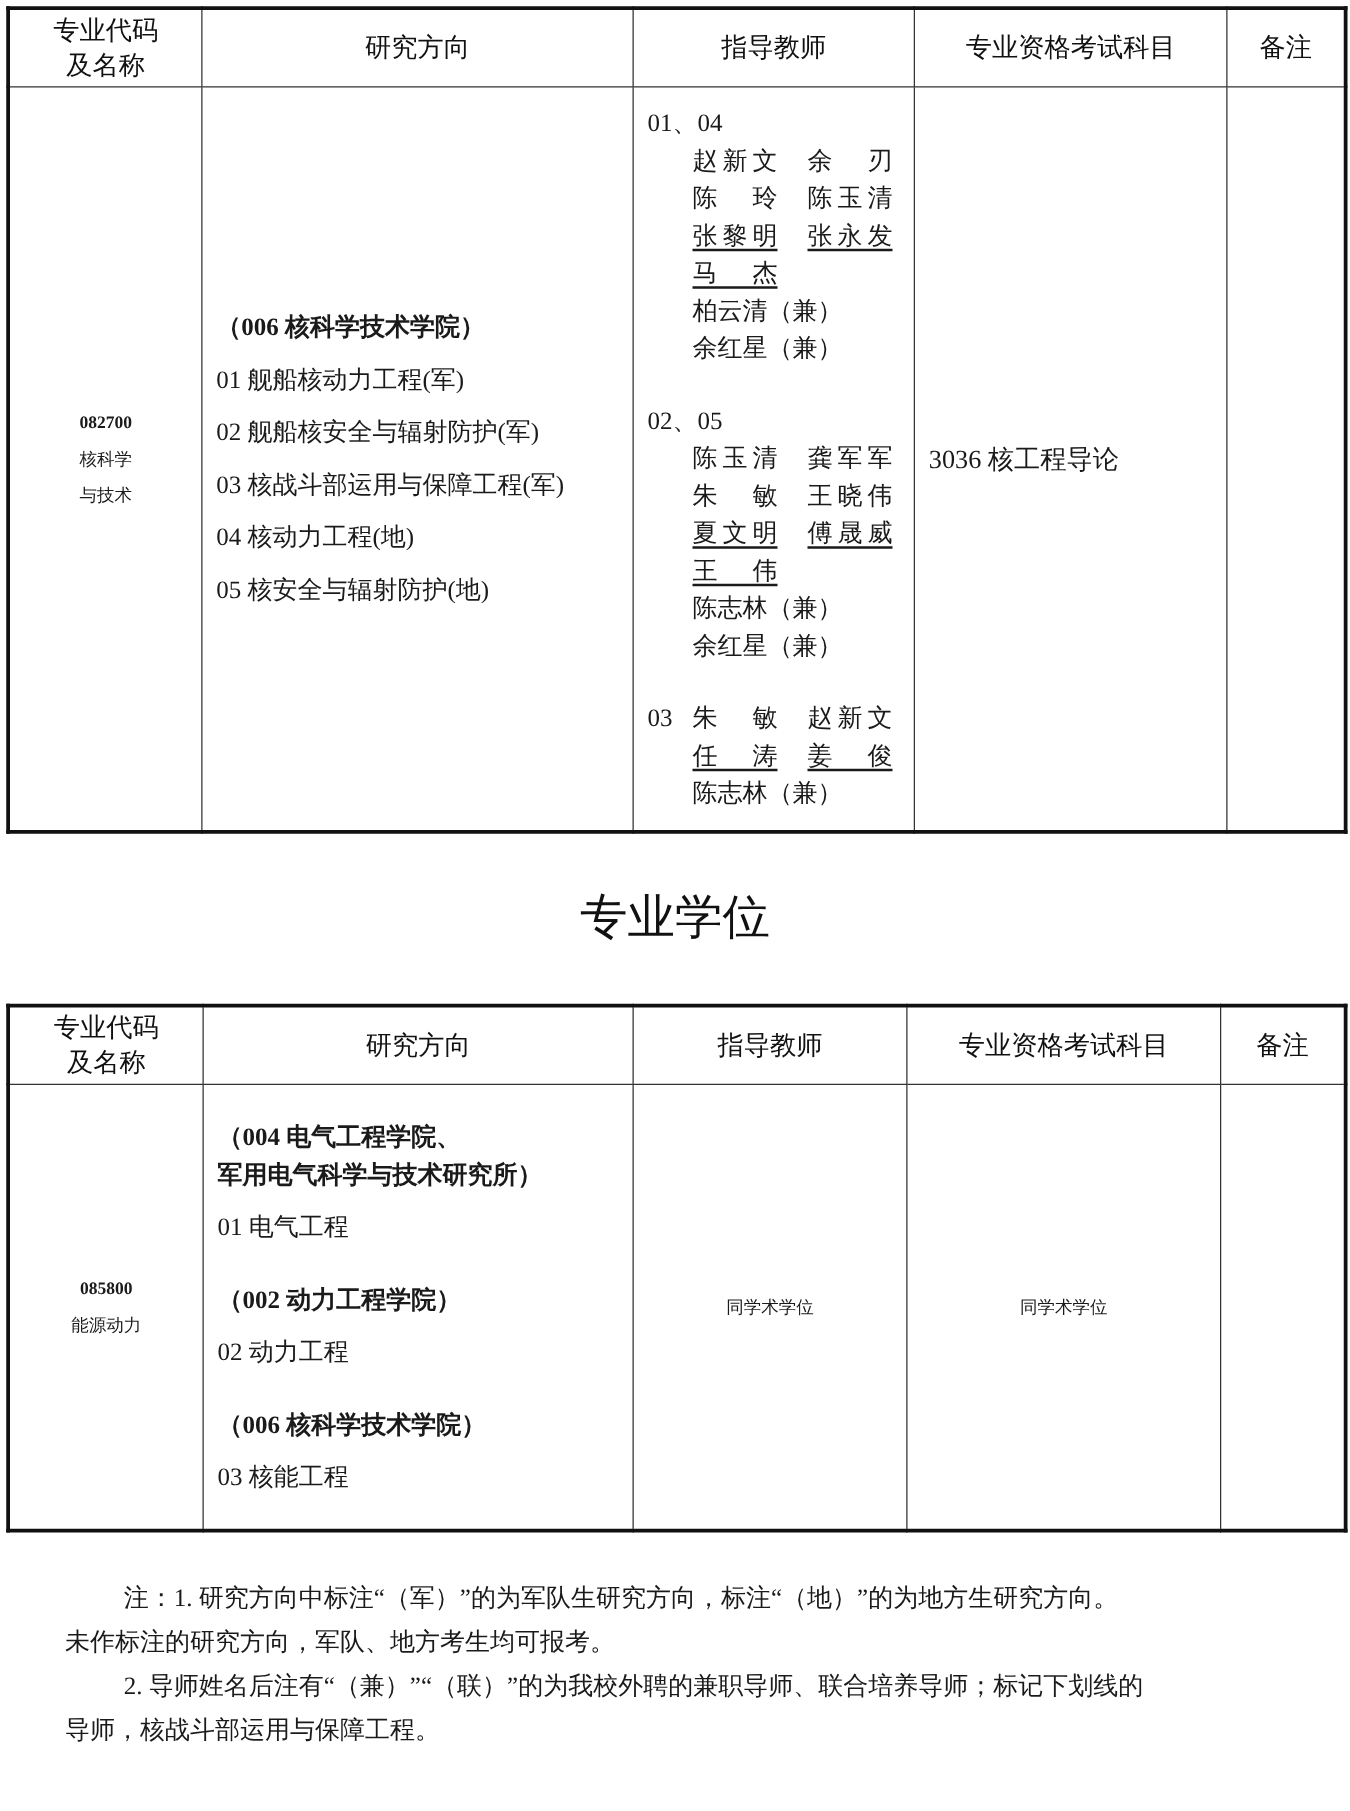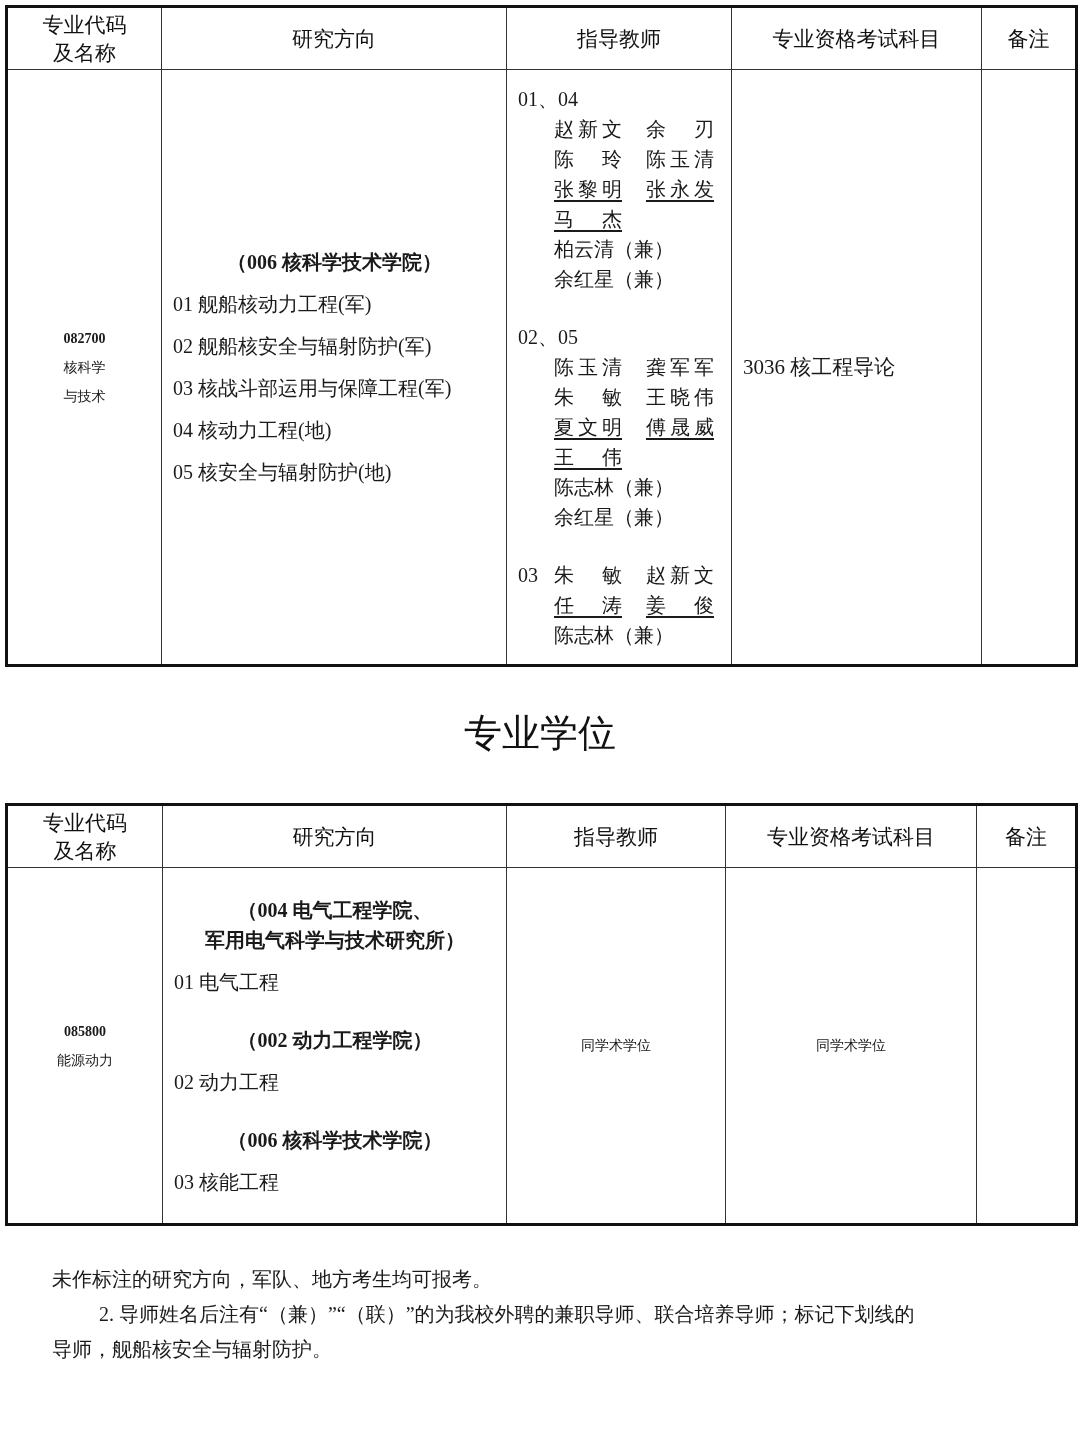--- a/index.html
+++ b/index.html
@@ -7,21 +7,21 @@
          font-family: "Liberation Serif", "DejaVu Serif", serif; color: #1a1a1a; }
   table { border-collapse: collapse; position: absolute; left: 5px; table-layout: fixed; border-radius: 28px; }
   table.t { border: 3px solid #111; }
   td, th { border: 1px solid #333; padding: 0; vertical-align: middle; }
   th { font-family: "Liberation Sans", "DejaVu Sans", sans-serif; font-weight: normal;
        font-size: 21px; line-height: 28px; text-align: center; color: #111; }
   .code-cell { text-align: center; font-size: 14px; line-height: 29px; }
   .code-num { font-weight: bold; display: block; }
   .code-name { font-family: "Liberation Sans", "DejaVu Sans", sans-serif; display: block; }
   .dir-cell { padding-left: 11px; font-size: 20px; line-height: 30px; }
-  .school { font-weight: bold; display: block; text-align: center; padding-right: 10px; }
+  .school { font-weight: bold; display: block; padding-right: 10px; }
   .dir-line { display: block; white-space: nowrap; margin-top: 12px; }
   .gap { display: block; height: 28px; }
   .adv-cell { padding: 14px 0 14px 11px; font-size: 20px; line-height: 30px; vertical-align: top; }
   .grp-label { display: block; }
   .adv-row { display: block; padding-left: 36px; white-space: nowrap; }
   .adv-row.inline-first { padding-left: 0; }
   .nm { display: inline-block; width: 68px; text-align: justify; text-align-last: justify; }
   .nm-sep { display: inline-block; width: 24px; }
   .u { text-decoration: underline; text-underline-offset: 4px; }
   .exam-cell { padding-left: 11px; font-size: 21px; }
@@ -166,16 +166,17 @@
       <span class="dir-line">03 核能工程</span>
     </td>
     <td class="center-cell">同学术学位</td>
     <td class="center-cell">同学术学位</td>
     <td></td>
   </tr>
 </tbody>
   </table>
 
 <div class="notes">
+  <span class="note-p indent">注：1. 研究方向中标注“（军）”的为军队生研究方向，标注“（地）”的为地方生研究方向。</span>
   <span class="note-p">未作标注的研究方向，军队、地方考生均可报考。</span>
   <span class="note-p indent">2. 导师姓名后注有“（兼）”“（联）”的为我校外聘的兼职导师、联合培养导师；标记下划线的</span>
-  <span class="note-p">导师，舰船核安全与辐射防护。</span>
+  <span class="note-p">导师，核战斗部运用与保障工程。</span>
 </div>
 
 </body></html>

